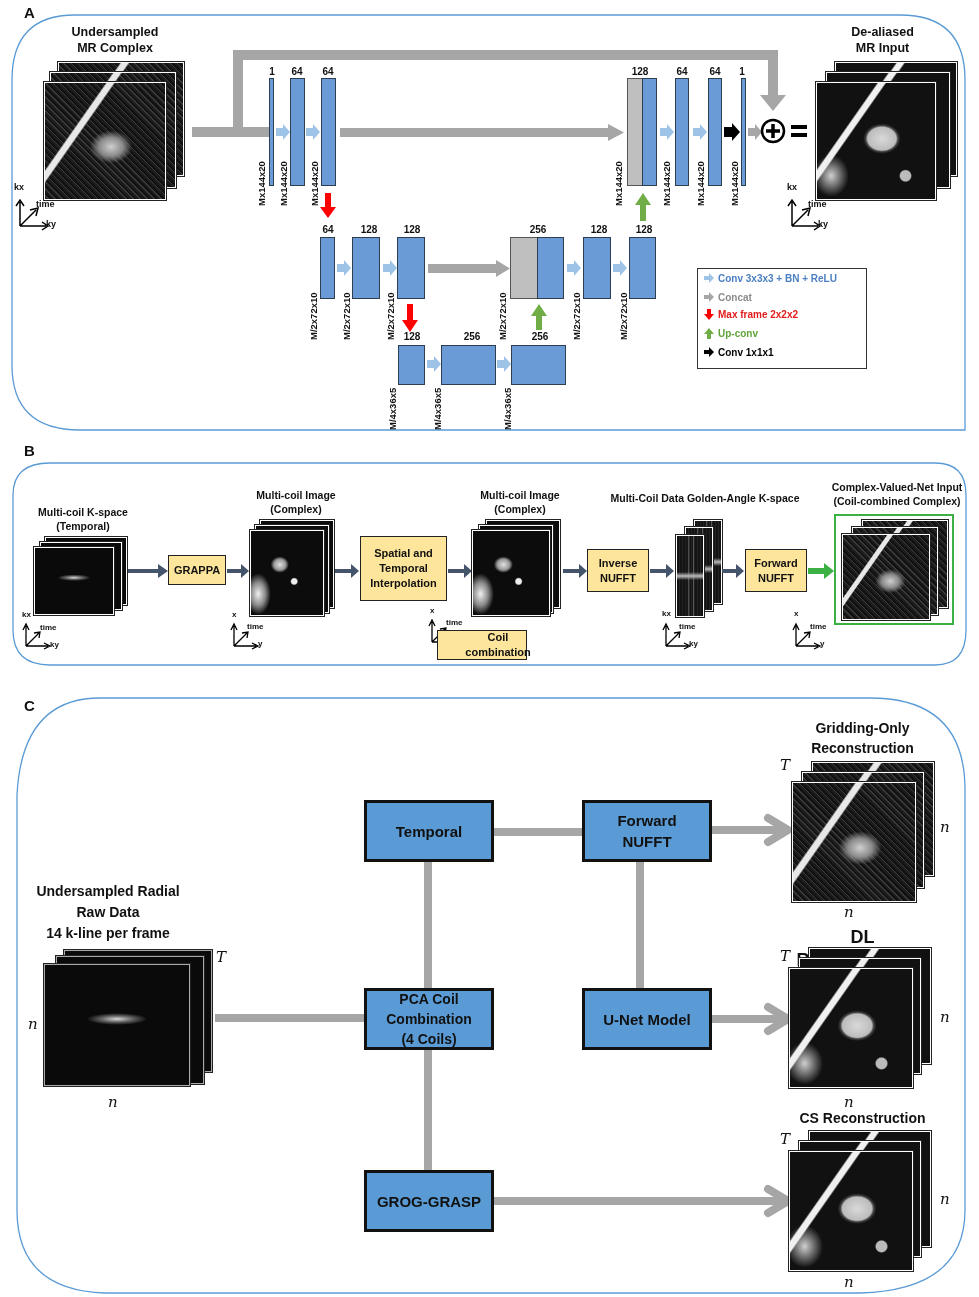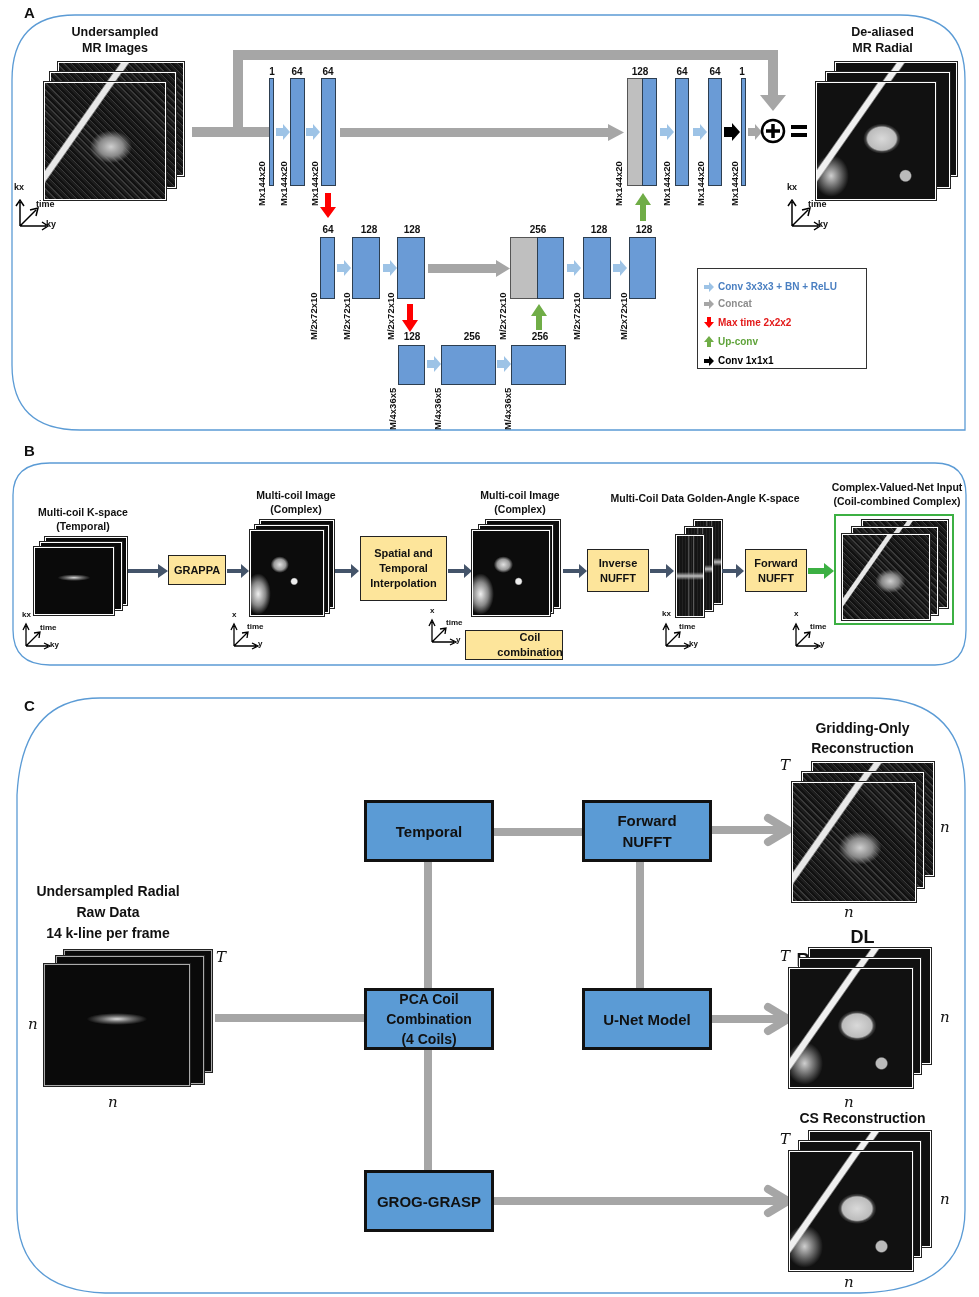--- a/index.html
+++ b/index.html
@@ -48,33 +48,33 @@
   .ybox { position: absolute; background: #fde59b; border: 1.5px solid #222; box-sizing: border-box;
           display: flex; align-items: center; justify-content: center; text-align: center;
           font-weight: bold; font-size: 11px; line-height: 1.35; }
   
   .cbox { position: absolute; background: #5b9bd5; border: 3px solid #111; box-sizing: border-box;
           display: flex; align-items: center; justify-content: center; text-align: center;
           font-weight: bold; font-size: 15px; line-height: 1.4; }
   .it { position: absolute; font-family: "DejaVu Serif", serif; font-style: italic; font-size: 15px; }
   
   .legend { position: absolute; border: 1.2px solid #333; background: #fff; box-sizing: border-box; padding: 4px 6px; }
-  .legend-row { display: flex; align-items: flex-end; font-weight: bold; font-size: 10px; height: 19px; }
+  .legend-row { display: flex; align-items: flex-start; font-weight: bold; font-size: 10px; height: 19px; }
   .legend-row svg { margin-right: 4px; }
 </style>
 </head>
 <body>
 
 <div class="panel-letter" style="left:24px;top:4px;">A</div>
 <svg class="abs" style="left:0;top:0" width="979" height="440">
   <path d="M 75 15 L 900 15 Q 965 15 965 80 L 965 430 L 80 430 Q 12 430 12 365 L 12 80 Q 12 15 75 15 Z" fill="none" stroke="#5b9bd5" stroke-width="1.3"></path>
 </svg>
 
 <div class="lbl" style="left:55px;top:24px;width:120px;white-space:pre-line;">Undersampled
-MR Images</div>
+MR Complex</div>
 <div class="img-stack" style="left:44px;top:62px;width:140px;height:140px;">
   <div class="layer mr-noisy" style="left:14px;top:0;width:124px;height:112px;"></div>
   <div class="layer mr-noisy" style="left:6px;top:10px;width:124px;height:114px;"></div>
   <div class="layer mr-noisy" style="left:0;top:20px;width:120px;height:116px;"></div>
 </div>
 <svg class="axis" style="left:12px;top:186px" width="50" height="48">
   <path d="M8 40 L8 16 M4 20 L8 14 L12 20 M8 40 L34 40 M30 36 L36 40 L30 44 M8 40 L24 24 M18 24 L26 22 L24 30" stroke="#000" stroke-width="1.5" fill="none"></path>
 </svg>
 <div class="small-lbl" style="left:14px;top:182px;font-size:9px;">kx</div>
 <div class="small-lbl" style="left:36px;top:199px;font-size:9px;">time</div>
@@ -138,21 +138,21 @@
 <svg class="abs" style="left:760px;top:118px" width="26" height="26">
   <circle cx="13" cy="13" r="11" fill="#fff" stroke="#000" stroke-width="2.5"></circle>
   <path d="M13 6 L13 20 M6 13 L20 13" stroke="#000" stroke-width="3.5"></path>
 </svg>
 <svg class="abs" style="left:791px;top:124px" width="18" height="14">
   <rect x="0" y="1" width="16" height="4" fill="#000"></rect>
     <rect x="0" y="9" width="16" height="4" fill="#000"></rect>
 </svg>
 
 <div class="lbl" style="left:820px;top:24px;width:125px;white-space:pre-line;">De-aliased
-MR Radial</div>
+MR Input</div>
 <div class="img-stack" style="left:815px;top:62px;width:140px;height:140px;">
   <div class="layer mr-clean" style="left:20px;top:0;width:120px;height:112px;"></div>
   <div class="layer mr-clean" style="left:11px;top:10px;width:122px;height:114px;"></div>
   <div class="layer mr-clean" style="left:1px;top:20px;width:118px;height:116px;"></div>
 </div>
 <svg class="axis" style="left:784px;top:186px" width="50" height="48">
   <path d="M8 40 L8 16 M4 20 L8 14 L12 20 M8 40 L34 40 M30 36 L36 40 L30 44 M8 40 L24 24 M18 24 L26 22 L24 30" stroke="#000" stroke-width="1.5" fill="none"></path>
 </svg>
 <div class="small-lbl" style="left:787px;top:182px;font-size:9px;">kx</div>
 <div class="small-lbl" style="left:808px;top:199px;font-size:9px;">time</div>
@@ -236,21 +236,21 @@
   <div class="legend-row" style="height:17px;">
     <svg width="10" height="10">
         <path d="M0 3 L5 3 L5 0 L10 5 L5 10 L5 7 L0 7 Z" fill="#a6a6a6"></path>
       </svg>
     <span style="color:#8c8c8c">Concat</span>
   </div>
   <div class="legend-row">
     <svg width="10" height="11">
         <path d="M3 0 L7 0 L7 5 L10 5 L5 11 L0 5 L3 5 Z" fill="#ff0000"></path>
       </svg>
-    <span style="color:#e31a1a">Max time 2x2x2</span>
+    <span style="color:#e31a1a">Max frame 2x2x2</span>
   </div>
   <div class="legend-row">
     <svg width="10" height="11">
         <path d="M5 0 L10 6 L7 6 L7 11 L3 11 L3 6 L0 6 Z" fill="#70ad47"></path>
       </svg>
     <span style="color:#5fa33a">Up-conv</span>
   </div>
   <div class="legend-row">
     <svg width="10" height="10">
         <path d="M0 3 L5 3 L5 0 L10 5 L5 10 L5 7 L0 7 Z" fill="#000"></path>
@@ -316,21 +316,21 @@
   <div class="layer mr-coil" style="left:14px;top:0;width:72px;height:86px;"></div>
   <div class="layer mr-coil" style="left:7px;top:5px;width:72px;height:86px;"></div>
   <div class="layer mr-coil" style="left:0;top:10px;width:76px;height:84px;"></div>
 </div>
 <svg class="axis" style="left:426px;top:612px" width="42" height="36">
   <path d="M6 30 L6 10 M3 14 L6 8 L9 14 M6 30 L28 30 M24 27 L30 30 L24 33 M6 30 L19 17 M14 17 L20 16 L19 22" stroke="#000" stroke-width="1.3" fill="none"></path>
 </svg>
 <div class="small-lbl" style="left:430px;top:606px;font-size:8px;">x</div>
 <div class="small-lbl" style="left:446px;top:618px;font-size:8px;">time</div>
 <div class="small-lbl" style="left:456px;top:635px;font-size:8px;">y</div>
-<div class="ybox" style="left:465px;top:630px;width:98px;height:30px;padding-left:32px;">Coil combination</div>
+<div class="ybox" style="left:437px;top:630px;width:90px;height:30px;padding-left:32px;">Coil combination</div>
 
 <svg class="abs" style="left:563px;top:564px" width="24" height="14">
     <path d="M0 5 L16 5 L16 0 L24 7 L16 14 L16 9 L0 9 Z" fill="#44546a"></path>
   </svg>
 <div class="ybox" style="left:587px;top:549px;width:62px;height:43px;white-space:pre-line;">Inverse
 NUFFT</div>
 <svg class="abs" style="left:650px;top:564px" width="24" height="14">
     <path d="M0 5 L16 5 L16 0 L24 7 L16 14 L16 9 L0 9 Z" fill="#44546a"></path>
   </svg>
 

